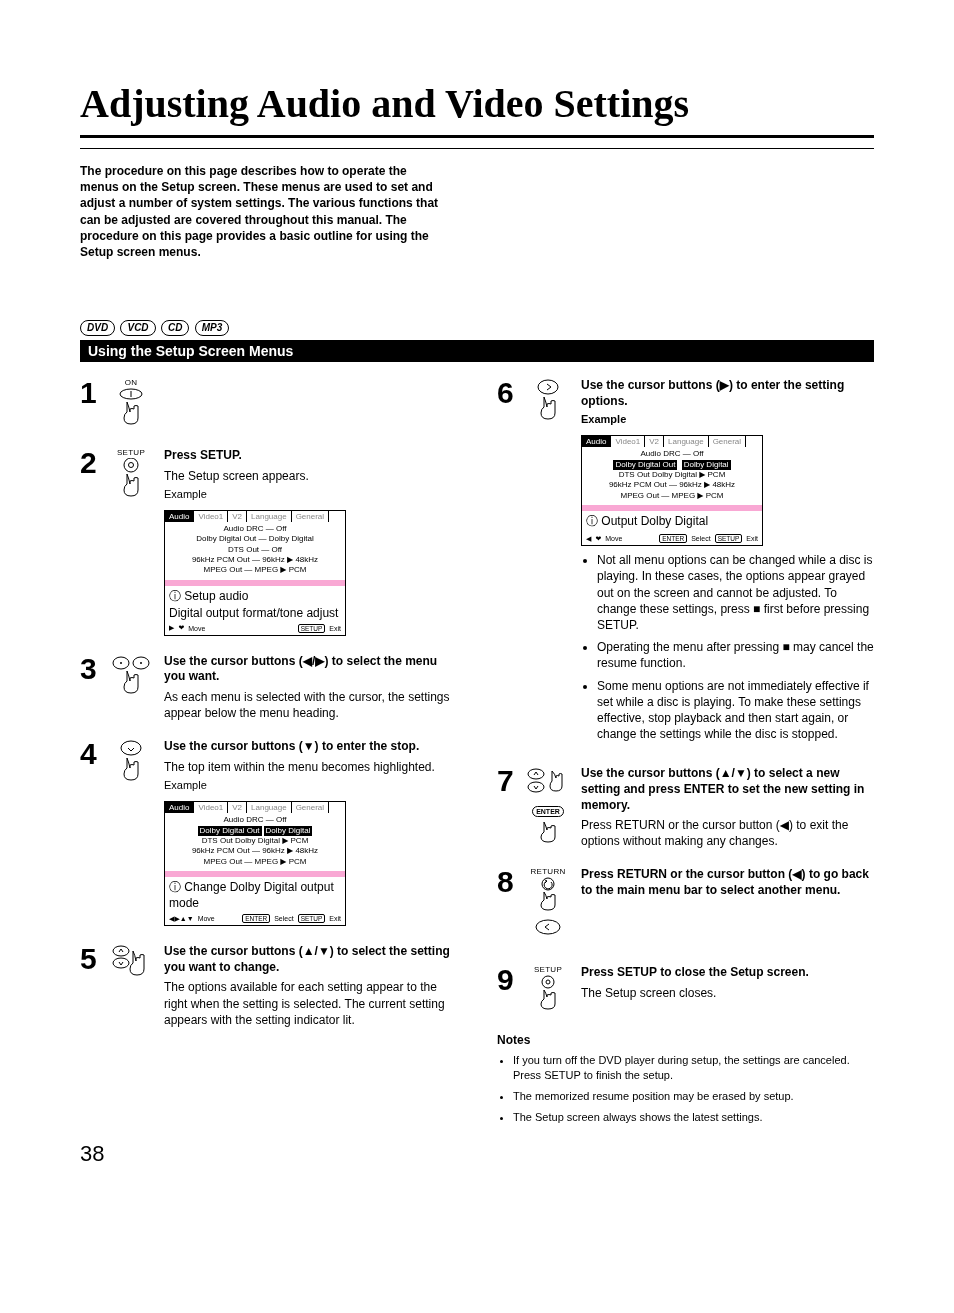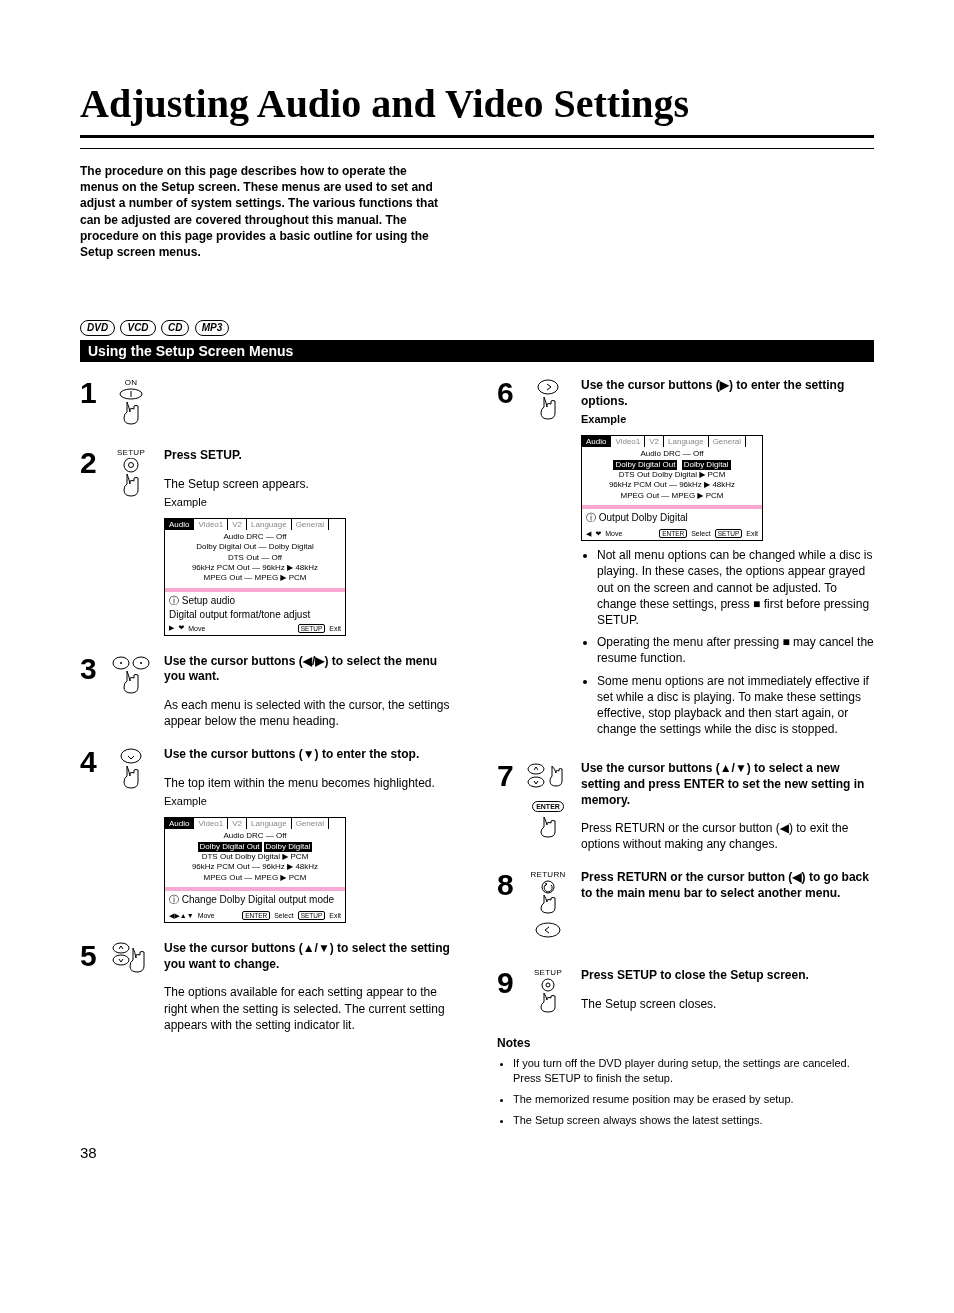--- a/index.html
+++ b/index.html
@@ -86,21 +86,21 @@
     letter-spacing: 0.3px;
   }
   .step-body {
     flex: 1;
   }
   .step-head {
     font-weight: bold;
     line-height: 1.3;
   }
   .step-text {
-    margin-top: 12px;
+    margin-top: 4px;
     line-height: 1.35;
   }
   .example-label {
     font-size: 11px;
     margin-top: 4px;
   }
   .menu-box {
     border: 1px solid #000;
     font-size: 8px;
     width: 180px;
@@ -129,22 +129,22 @@
   .menu-lines .hl {
     background: #000;
     color: #fff;
     display: inline-block;
     padding: 0 2px;
     margin: 0 1px;
     text-align: right;
   }
   .menu-info {
     padding: 2px 4px;
-    font-size: 10px;
-    border-top: 4px solid #f9a8d4;
+    font-size: 12px;
+    border-top: 6px solid #f9a8d4;
   }
   .menu-info .row2 { margin-top: 1px; }
   .menu-foot {
     display:flex;
     gap:4px;
     align-items:center;
     font-size:7px;
     padding:2px 4px;
   }
   .chip {
@@ -159,21 +159,21 @@
   }
   ul.bullets li {
     margin-bottom: 6px;
     line-height: 1.35;
   }
   .notes-head {
     font-weight: bold;
     margin-top: 10px;
   }
   .pgnum {
-    font-size: 15px;
+    font-size: 22px;
     margin-top: 10px;
     font-weight: normal;
     font-family: Arial, sans-serif;
   }
   
   .hand {
     display: block;
     margin: 1px auto 0 auto;
   }
 </style>

